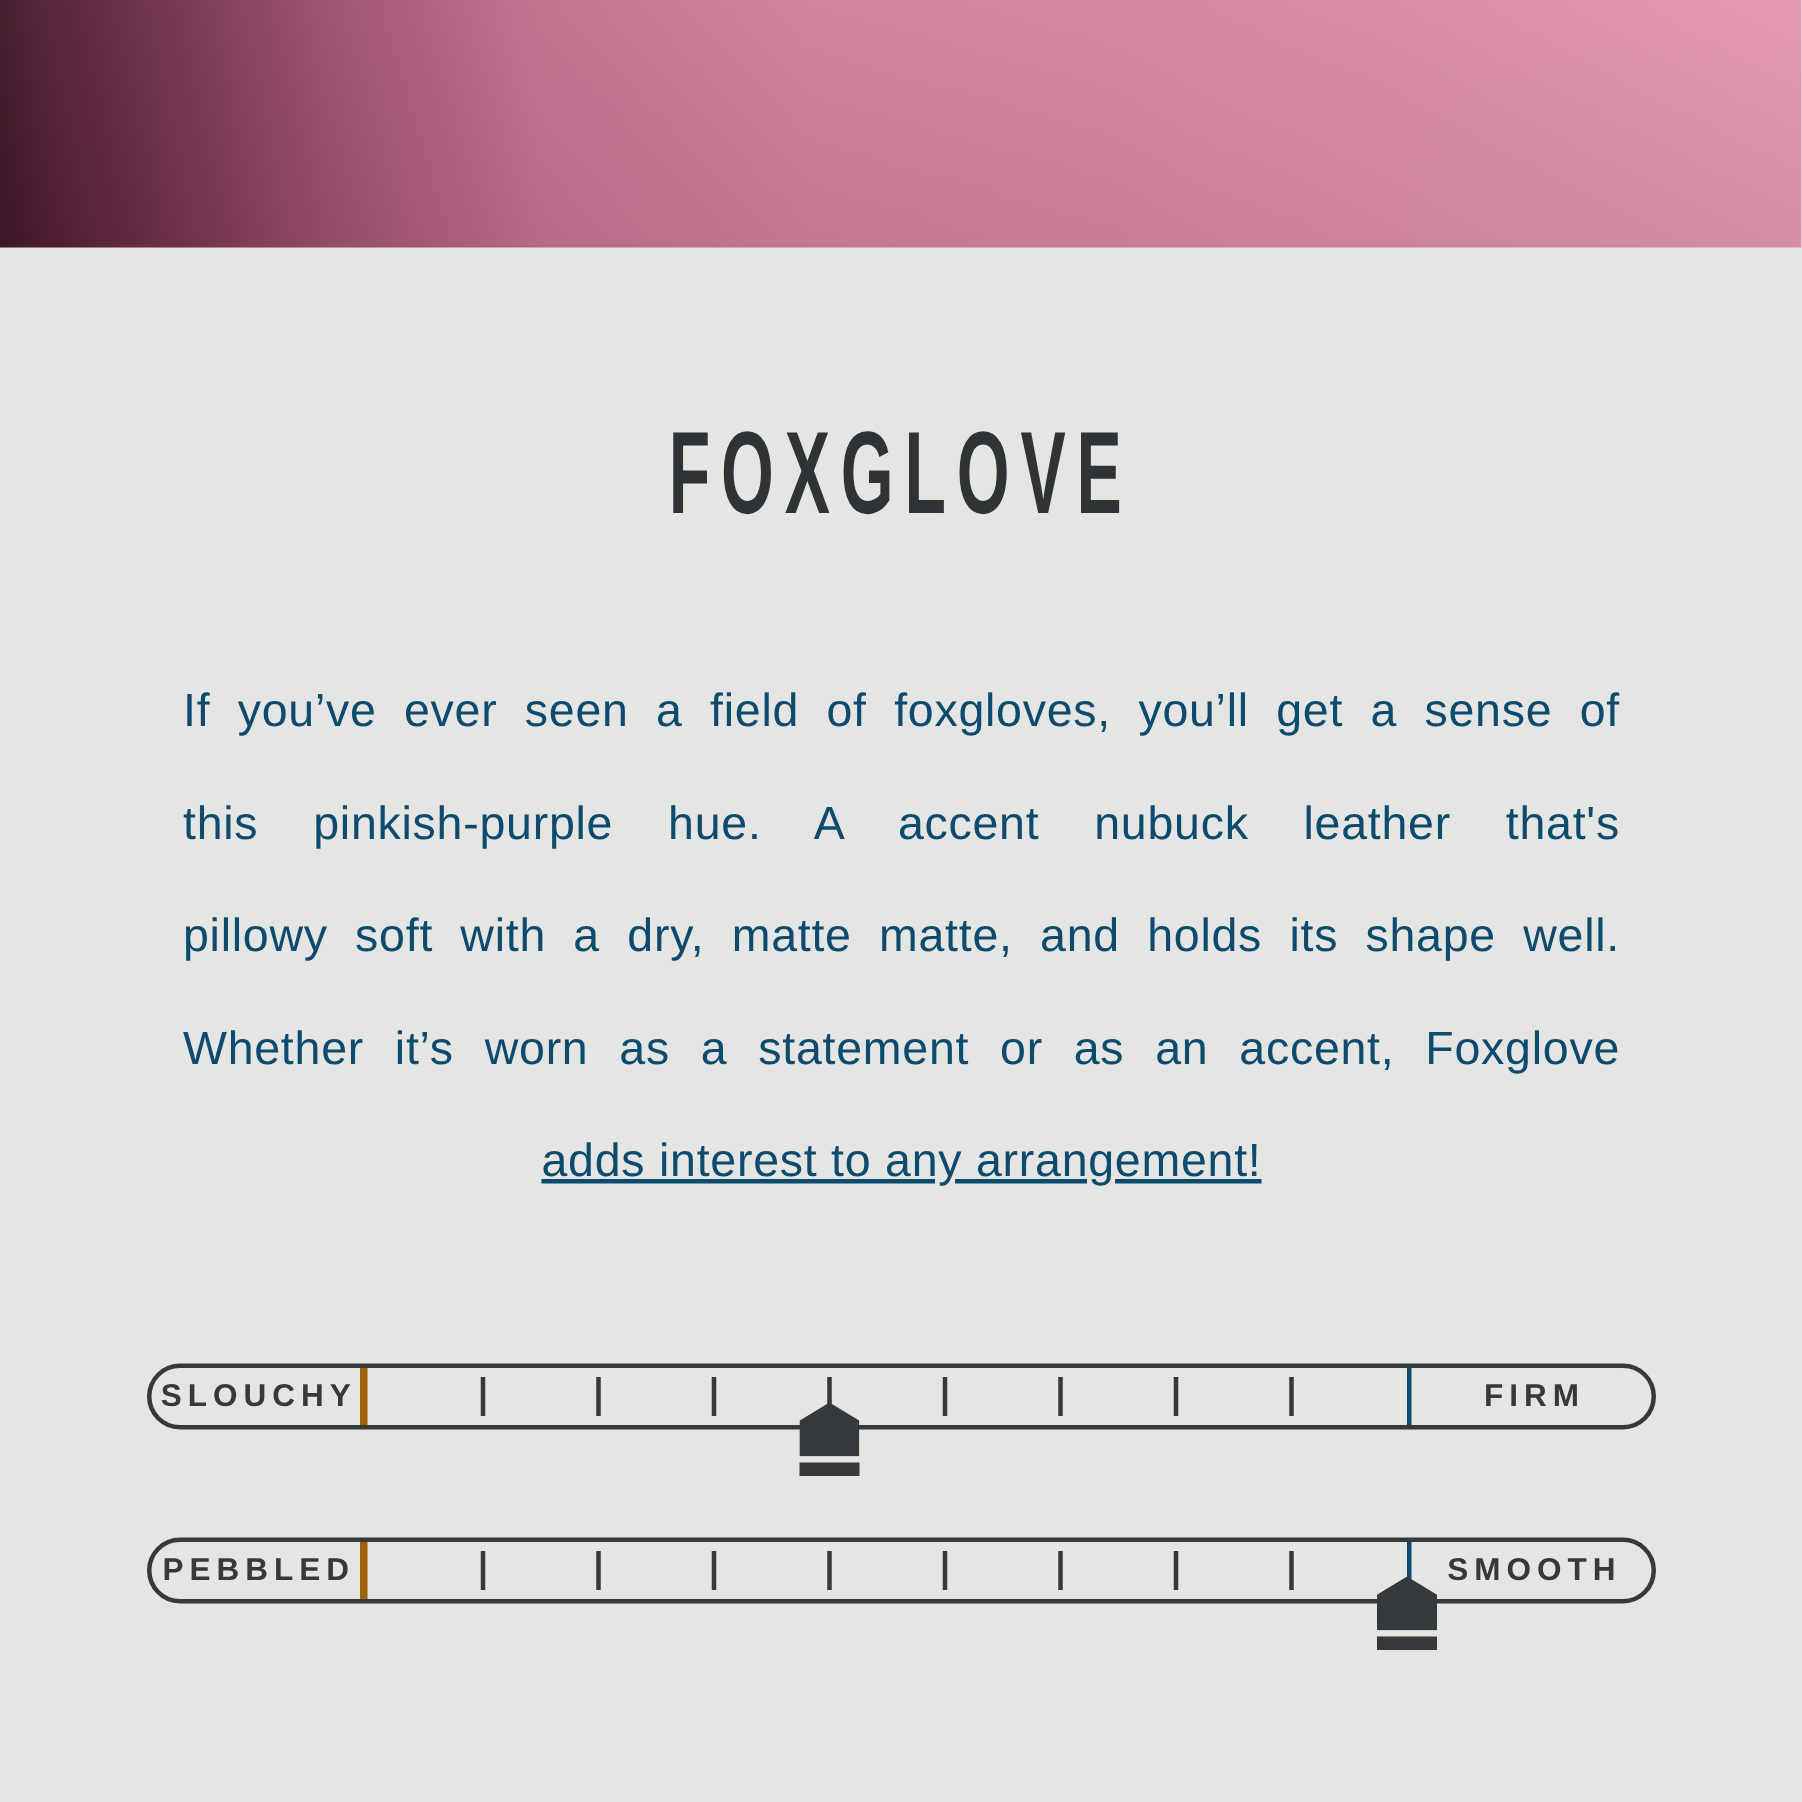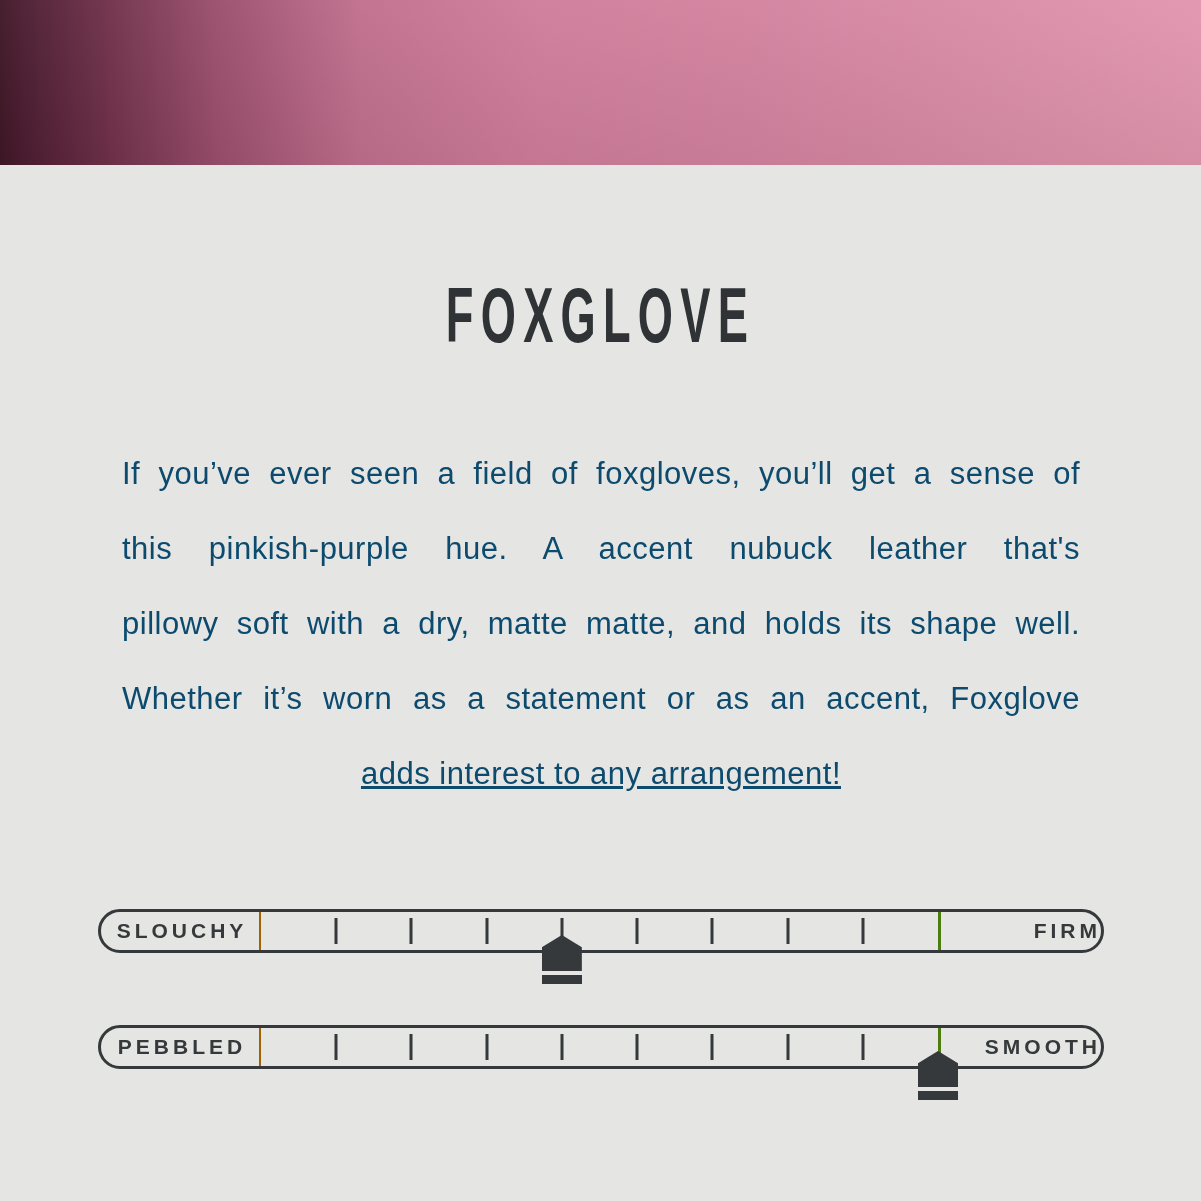--- a/index.html
+++ b/index.html
@@ -48,22 +48,22 @@
     box-sizing:border-box;
     display:flex;
     background:transparent;
   }
   .slider.s0{top:909px;}
   .slider.s1{top:1025px;}
   .label-box{
     flex:none;display:flex;align-items:center;justify-content:center;
     box-sizing:border-box;
   }
-  .label-box.left{width:160px;border-right:2px solid #a16207;}
-  .label-box.right{width:163px;border-left:3px solid #4d7c0f;justify-content:flex-end;}
+  .label-box.left{width:144px;border-right:5px solid #a16207;}
+  .label-box.right{width:163px;border-left:3px solid #0c4a6e;}
   .label-box span{
     font-size:21px;font-weight:700;letter-spacing:4px;
     color:#35393b;white-space:nowrap;
     padding-left:4px; 
   }
   .track{flex:1;position:relative;}
   .tick{
     position:absolute;top:6px;bottom:6px;width:3px;
     background:#35393b;transform:translateX(-50%);
   }

